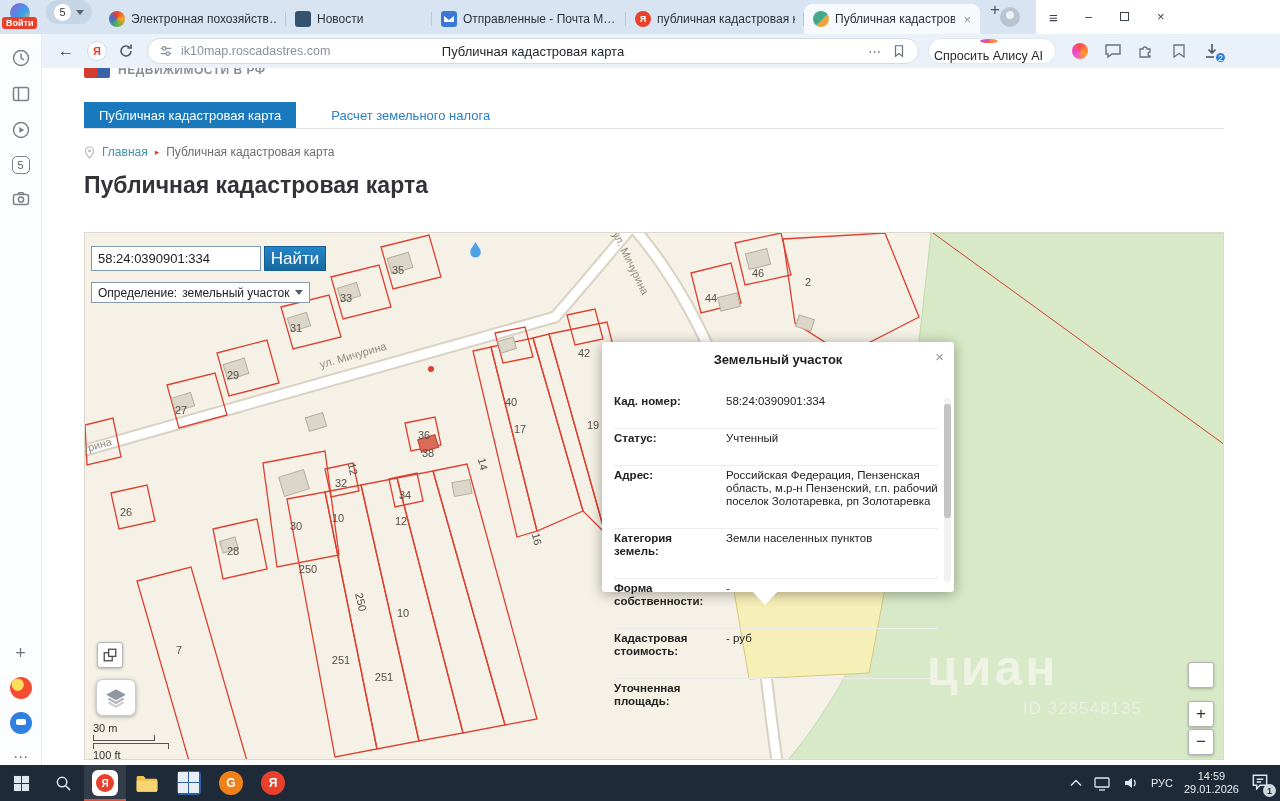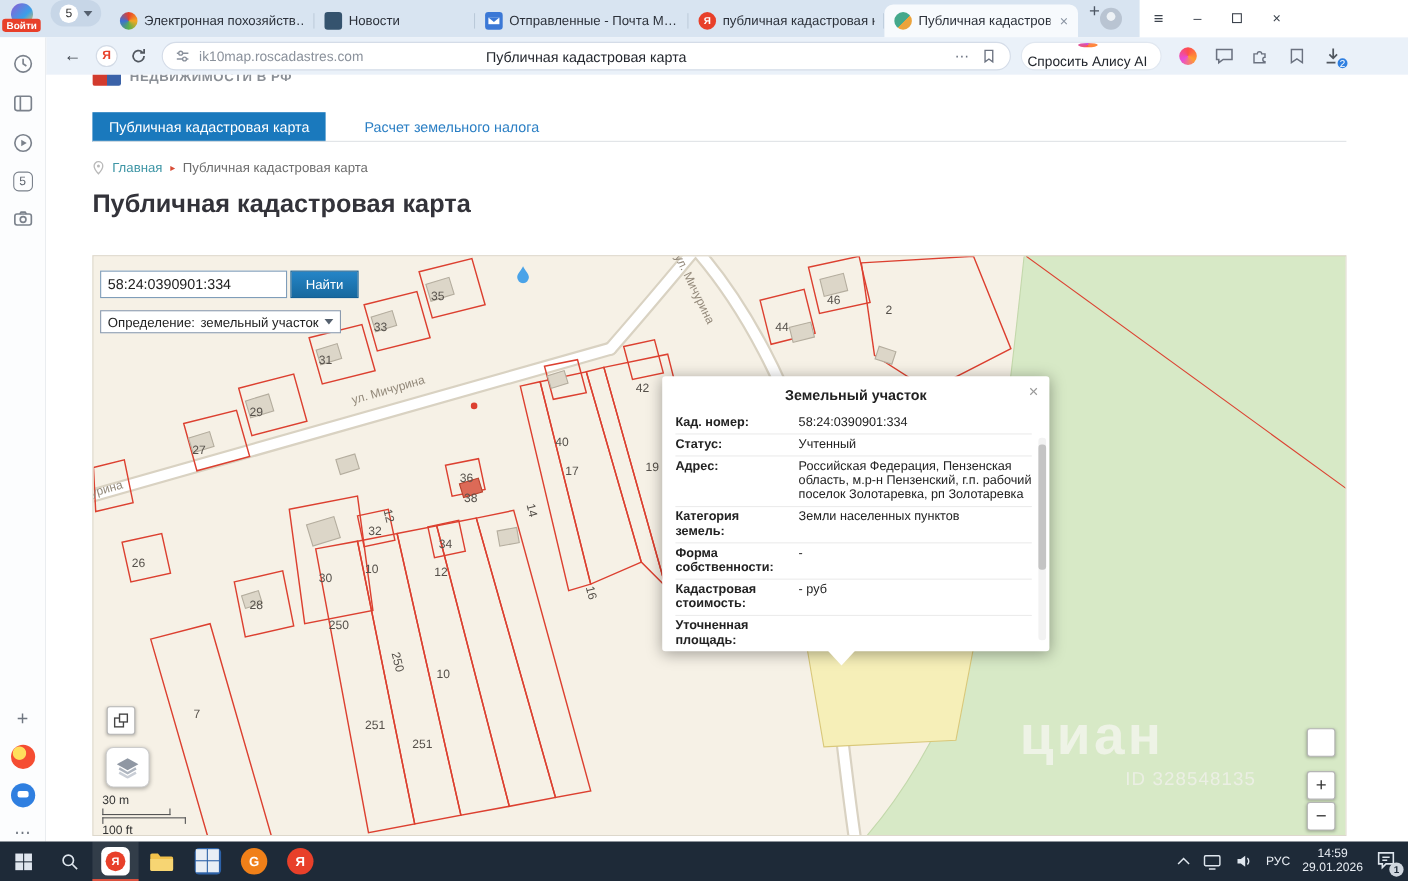--- a/index.html
+++ b/index.html
@@ -102,21 +102,21 @@
   
   .map { position:absolute; left:42px; top:164px; width:1140px; height:528px; background:#f6f1e6;
          border:1px solid #ddd8cc; overflow:hidden; }
   .map svg.mapsvg { position:absolute; left:0; top:0; }
   .parcel-label { position:absolute; transform:translate(-50%,-50%); font-size:11px; color:#55504a; z-index:2; white-space:nowrap; }
   .street-label { position:absolute; transform:translate(-50%,-50%); font-size:11px; color:#93897a; z-index:2; white-space:nowrap; }
   .map-search { position:absolute; left:6px; top:13px; z-index:3; display:flex; }
   .map-search input { width:170px; height:25px; border:1px solid #7f9db9; font-size:13px; padding:0 6px;
                       font-family:inherit; background:#fff; color:#222; }
   .find-btn { width:62px; height:25px; margin-left:3px; background:linear-gradient(#2585c7,#17699f); color:#fff;
-              border:1px solid #135f95; font-size:12px; display:flex; align-items:center; justify-content:center; }
+              border:1px solid #135f95; font-size:17px; display:flex; align-items:center; justify-content:center; }
   .type-select { position:absolute; left:6px; top:49px; z-index:3; height:21px; background:#fff; border:1px solid #8a9aae;
                  display:flex; align-items:center; gap:5px; padding:0 6px; font-size:12px; color:#222; }
   .map-btn { position:absolute; z-index:3; width:26px; height:26px; background:#fff; border:1px solid #b5b5b5;
              border-radius:3px; box-shadow:0 1px 3px rgba(0,0,0,0.25); display:flex; align-items:center;
              justify-content:center; font-size:17px; color:#333; }
   .layers-btn { position:absolute; z-index:3; left:11px; top:446px; width:40px; height:37px; background:#fff;
                 border:1px solid #ccc; border-radius:7px; box-shadow:0 1px 4px rgba(0,0,0,0.3);
                 display:flex; align-items:center; justify-content:center; }
   .scale { position:absolute; left:8px; top:489px; z-index:3; font-size:11px; color:#333; }
   .scale-bar-m { width:62px; height:6px; border:1px solid #555; border-top:none; margin:1px 0 2px; }
@@ -127,21 +127,21 @@
   .droplet { position:absolute; left:384px; top:8px; z-index:2; }
 
   
   .popup { position:absolute; left:560px; top:274px; width:352px; height:250px; background:#fff; z-index:10;
            border-radius:3px; box-shadow:0 2px 14px rgba(0,0,0,0.35); font-size:11.5px; }
   .popup::after { content:""; position:absolute; left:150px; bottom:-13px; width:0; height:0;
                   border-left:13px solid transparent; border-right:13px solid transparent; border-top:14px solid #fff; }
   .popup-title { text-align:center; font-weight:bold; font-size:13px; color:#222; padding:10px 0 8px; }
   .popup-close { position:absolute; right:10px; top:6px; color:#999; font-size:15px; }
   .popup-rows { padding:0 16px 0 12px; }
-  .popup-row { display:flex; border-top:1px solid #ececec; padding:3px 0; line-height:13px; }
+  .popup-row { display:flex; border-top:1px solid #ececec; padding:3px 0; line-height:13px;margin-top:17px; }
   .popup-row:first-child { border-top:none; }
   .p-label { width:112px; flex:0 0 112px; font-weight:bold; color:#222; padding-right:6px; }
   .p-value { flex:1; color:#222; }
   .popup-scroll { position:absolute; right:3px; top:56px; width:7px; height:184px; background:#f2f2f2; border-radius:3px; }
   .popup-thumb { position:absolute; left:0; top:6px; width:7px; height:114px; background:#c4c4c4; border-radius:3px; }
 
   
   .taskbar { position:absolute; left:0; top:765px; width:1280px; height:36px; background:#1e2a38;
              display:flex; align-items:center; color:#e8edf3; }
   .tb-app { width:42px; height:36px; display:flex; align-items:center; justify-content:center; position:relative; }

